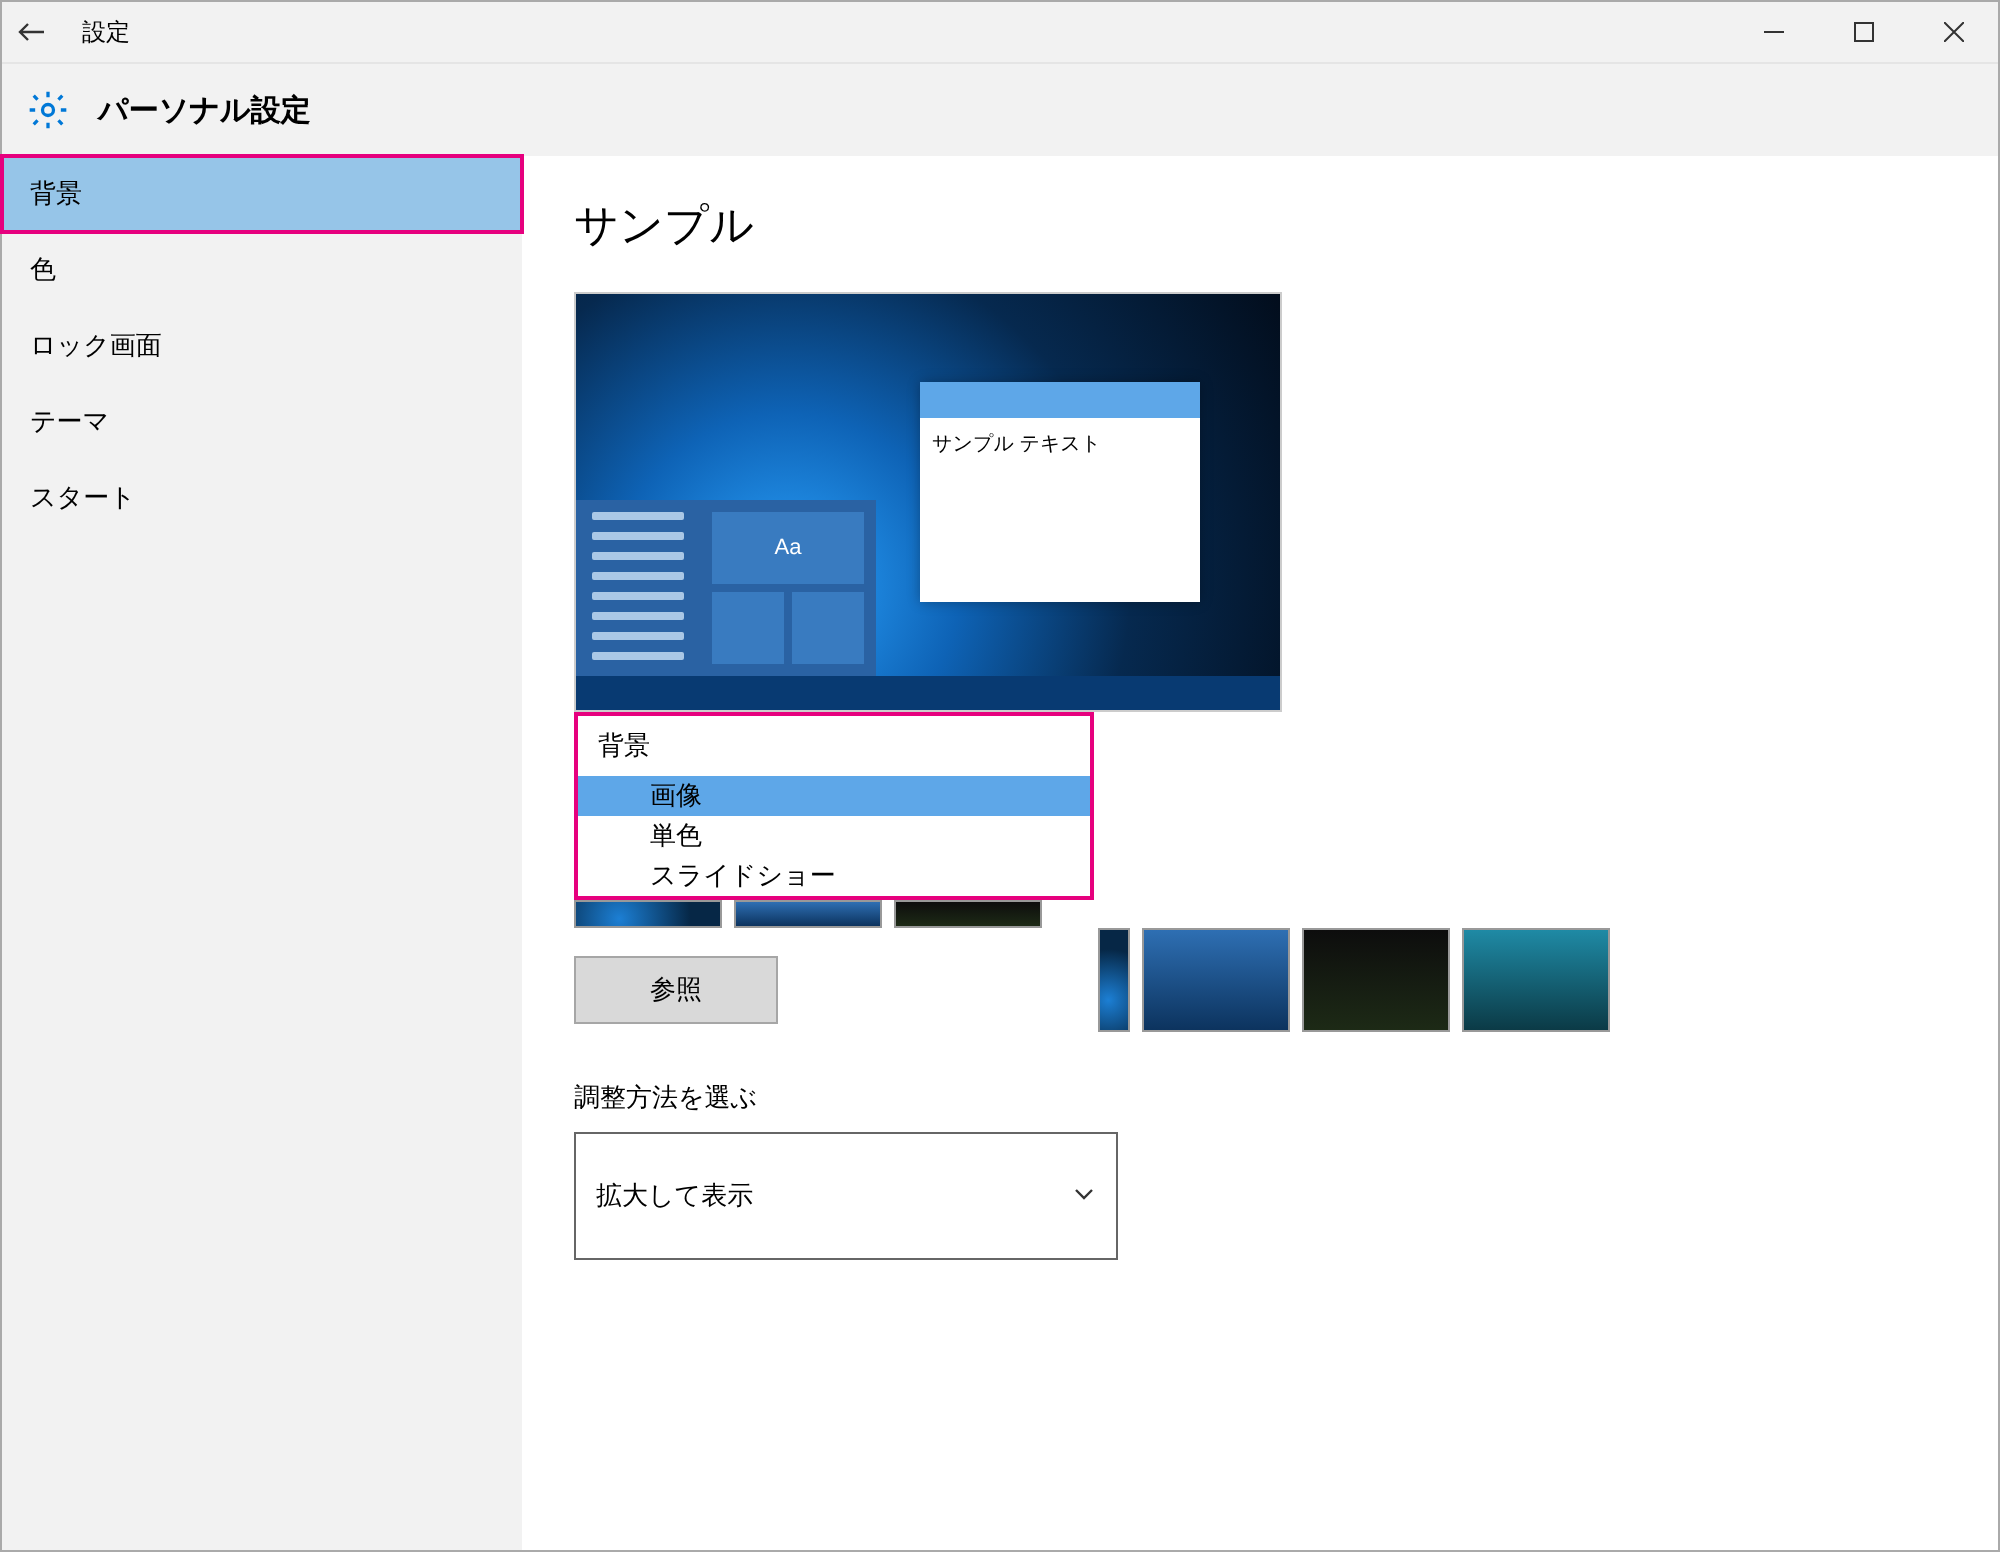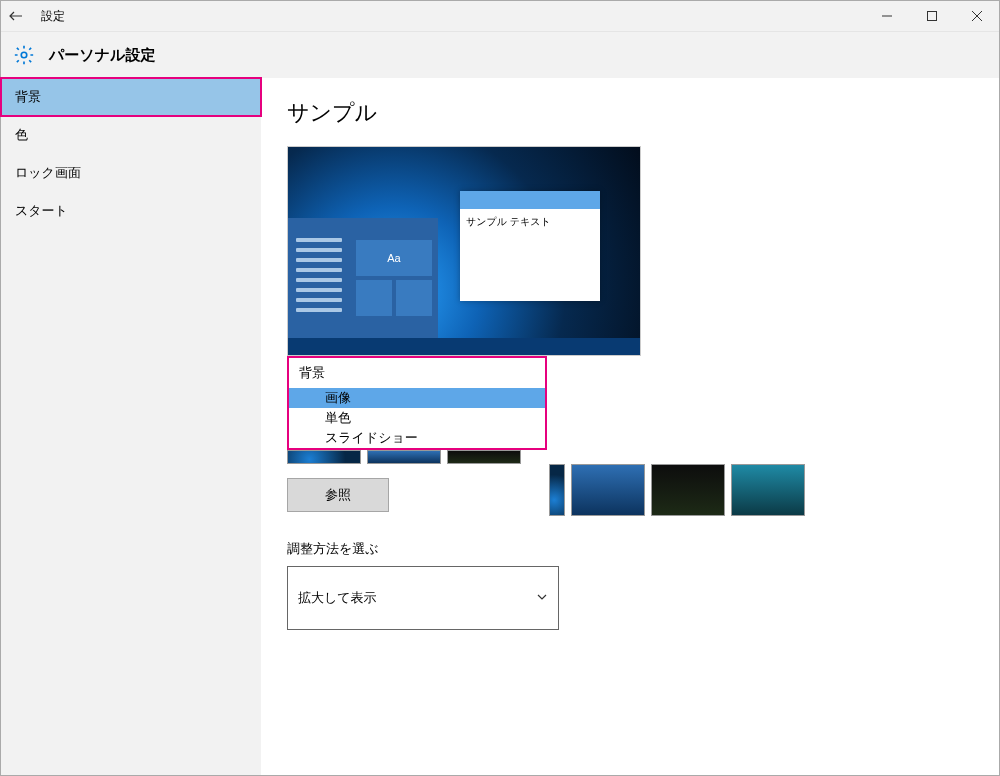--- a/index.html
+++ b/index.html
@@ -31,21 +31,21 @@
     .sidebar-item{height:38px;display:flex;align-items:center;padding-left:14px;cursor:pointer;}
     .sidebar-item.active{background:#96c5e8;}
     .sidebar-item.active.annot{outline:2px solid #e6007e;outline-offset:-1px;}
     .content{flex:1;padding:20px 26px;overflow:auto;}
 
     h2.section{font-size:22px;font-weight:400;margin:0 0 18px 0;}
 
     
     .preview{position:relative;width:352px;height:208px;overflow:hidden;border:1px solid #ccc;background:radial-gradient(circle at 30% 70%, #2aa3ff 0%, #0e63b6 30%, #06294f 60%, #020d1c 100%);}
     .preview .taskbar{position:absolute;left:0;bottom:0;width:100%;height:17px;background:#083a72;}
-    .preview .startpanel{position:absolute;left:0;bottom:17px;width:150px;height:120px;background:#2a62a3;display:flex;align-items:center;}
+    .preview .startpanel{position:absolute;left:0;bottom:17px;width:150px;height:88px;background:#2a62a3;display:flex;}
     .preview .start-list{width:50px;padding:6px 8px;}
     .preview .start-list div{height:4px;background:#aac8e6;margin-bottom:6px;border-radius:1px;}
     .preview .tiles{flex:1;display:flex;flex-wrap:wrap;align-content:flex-start;gap:4px;padding:6px;}
     .preview .tile{background:#397bc0;width:36px;height:36px;display:flex;align-items:center;justify-content:center;color:#fff;font-size:11px;}
     .preview .tile.big{width:76px;}
     .preview .sample-window{position:absolute;right:40px;top:44px;width:140px;height:110px;background:#fff;box-shadow:0 0 6px rgba(0,0,0,.3);}
     .preview .sample-window .sw-title{height:18px;background:#5ea7e8;}
     .preview .sample-window .sw-body{padding:6px;font-size:10px;}
 
     
@@ -117,20 +117,23 @@
   <div class="body">
     <div class="sidebar">
       <div class="sidebar-item active annot">
           <span>背景</span>
         </div>
       <div class="sidebar-item">
           <span>色</span>
         </div>
       <div class="sidebar-item">
           <span>ロック画面</span>
+        </div>
+      <div class="sidebar-item">
+          <span>テーマ</span>
         </div>
       <div class="sidebar-item">
           <span>スタート</span>
         </div>
     </div>
 
     <div class="content">
 
       <h2 class="section">サンプル</h2>
 

